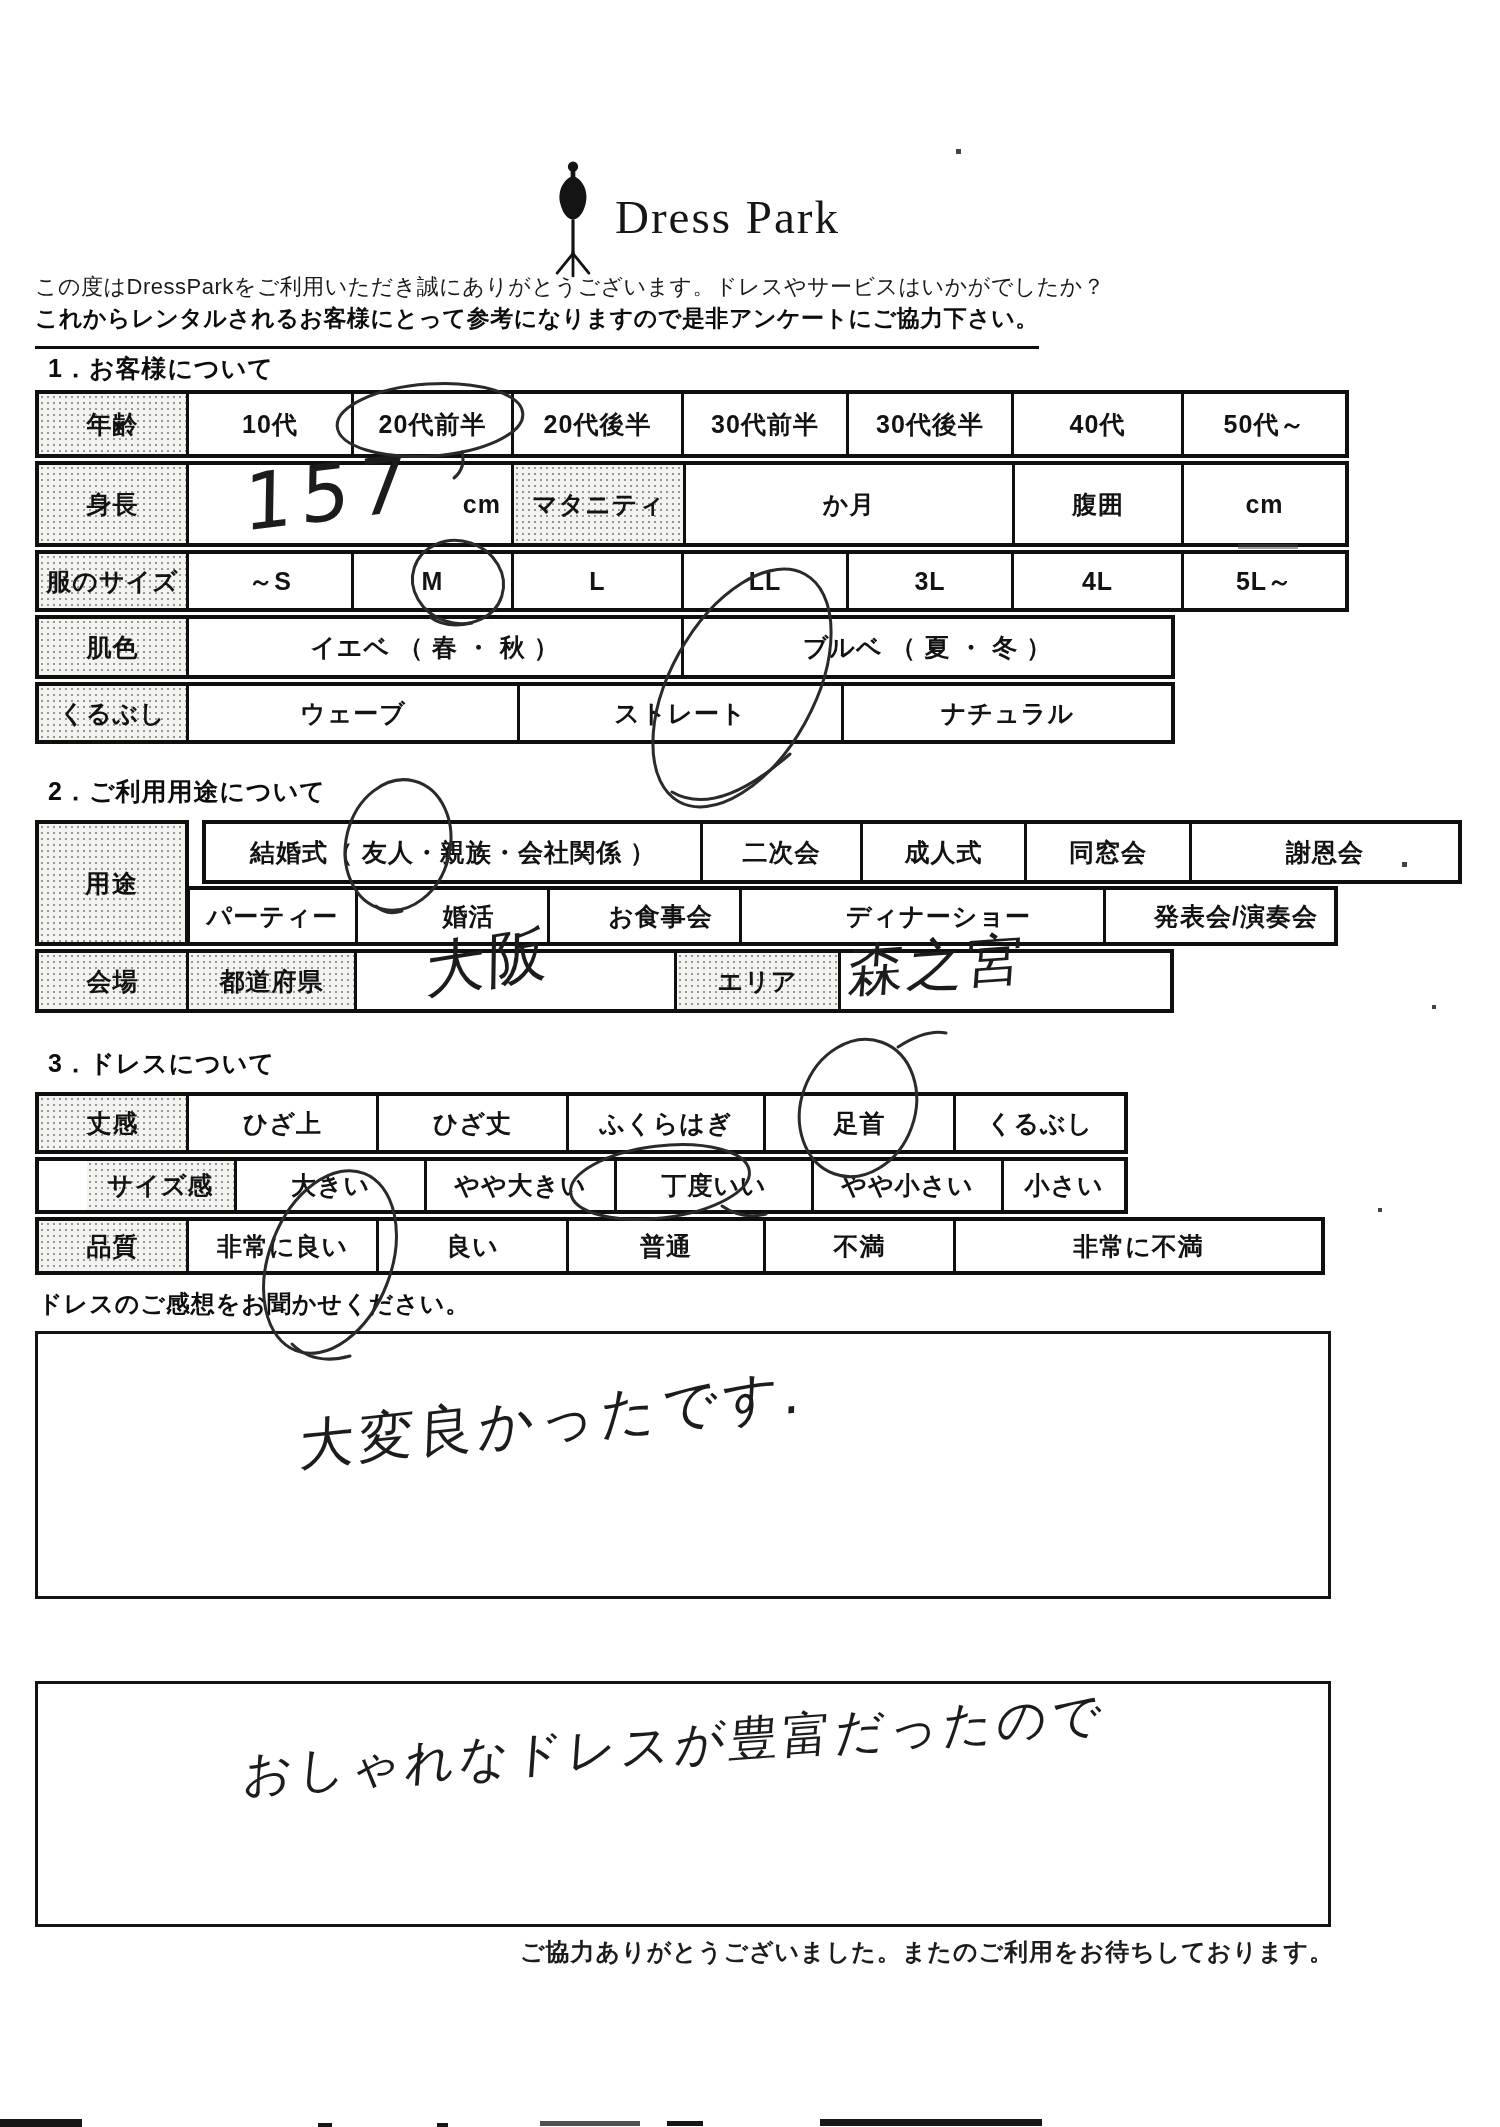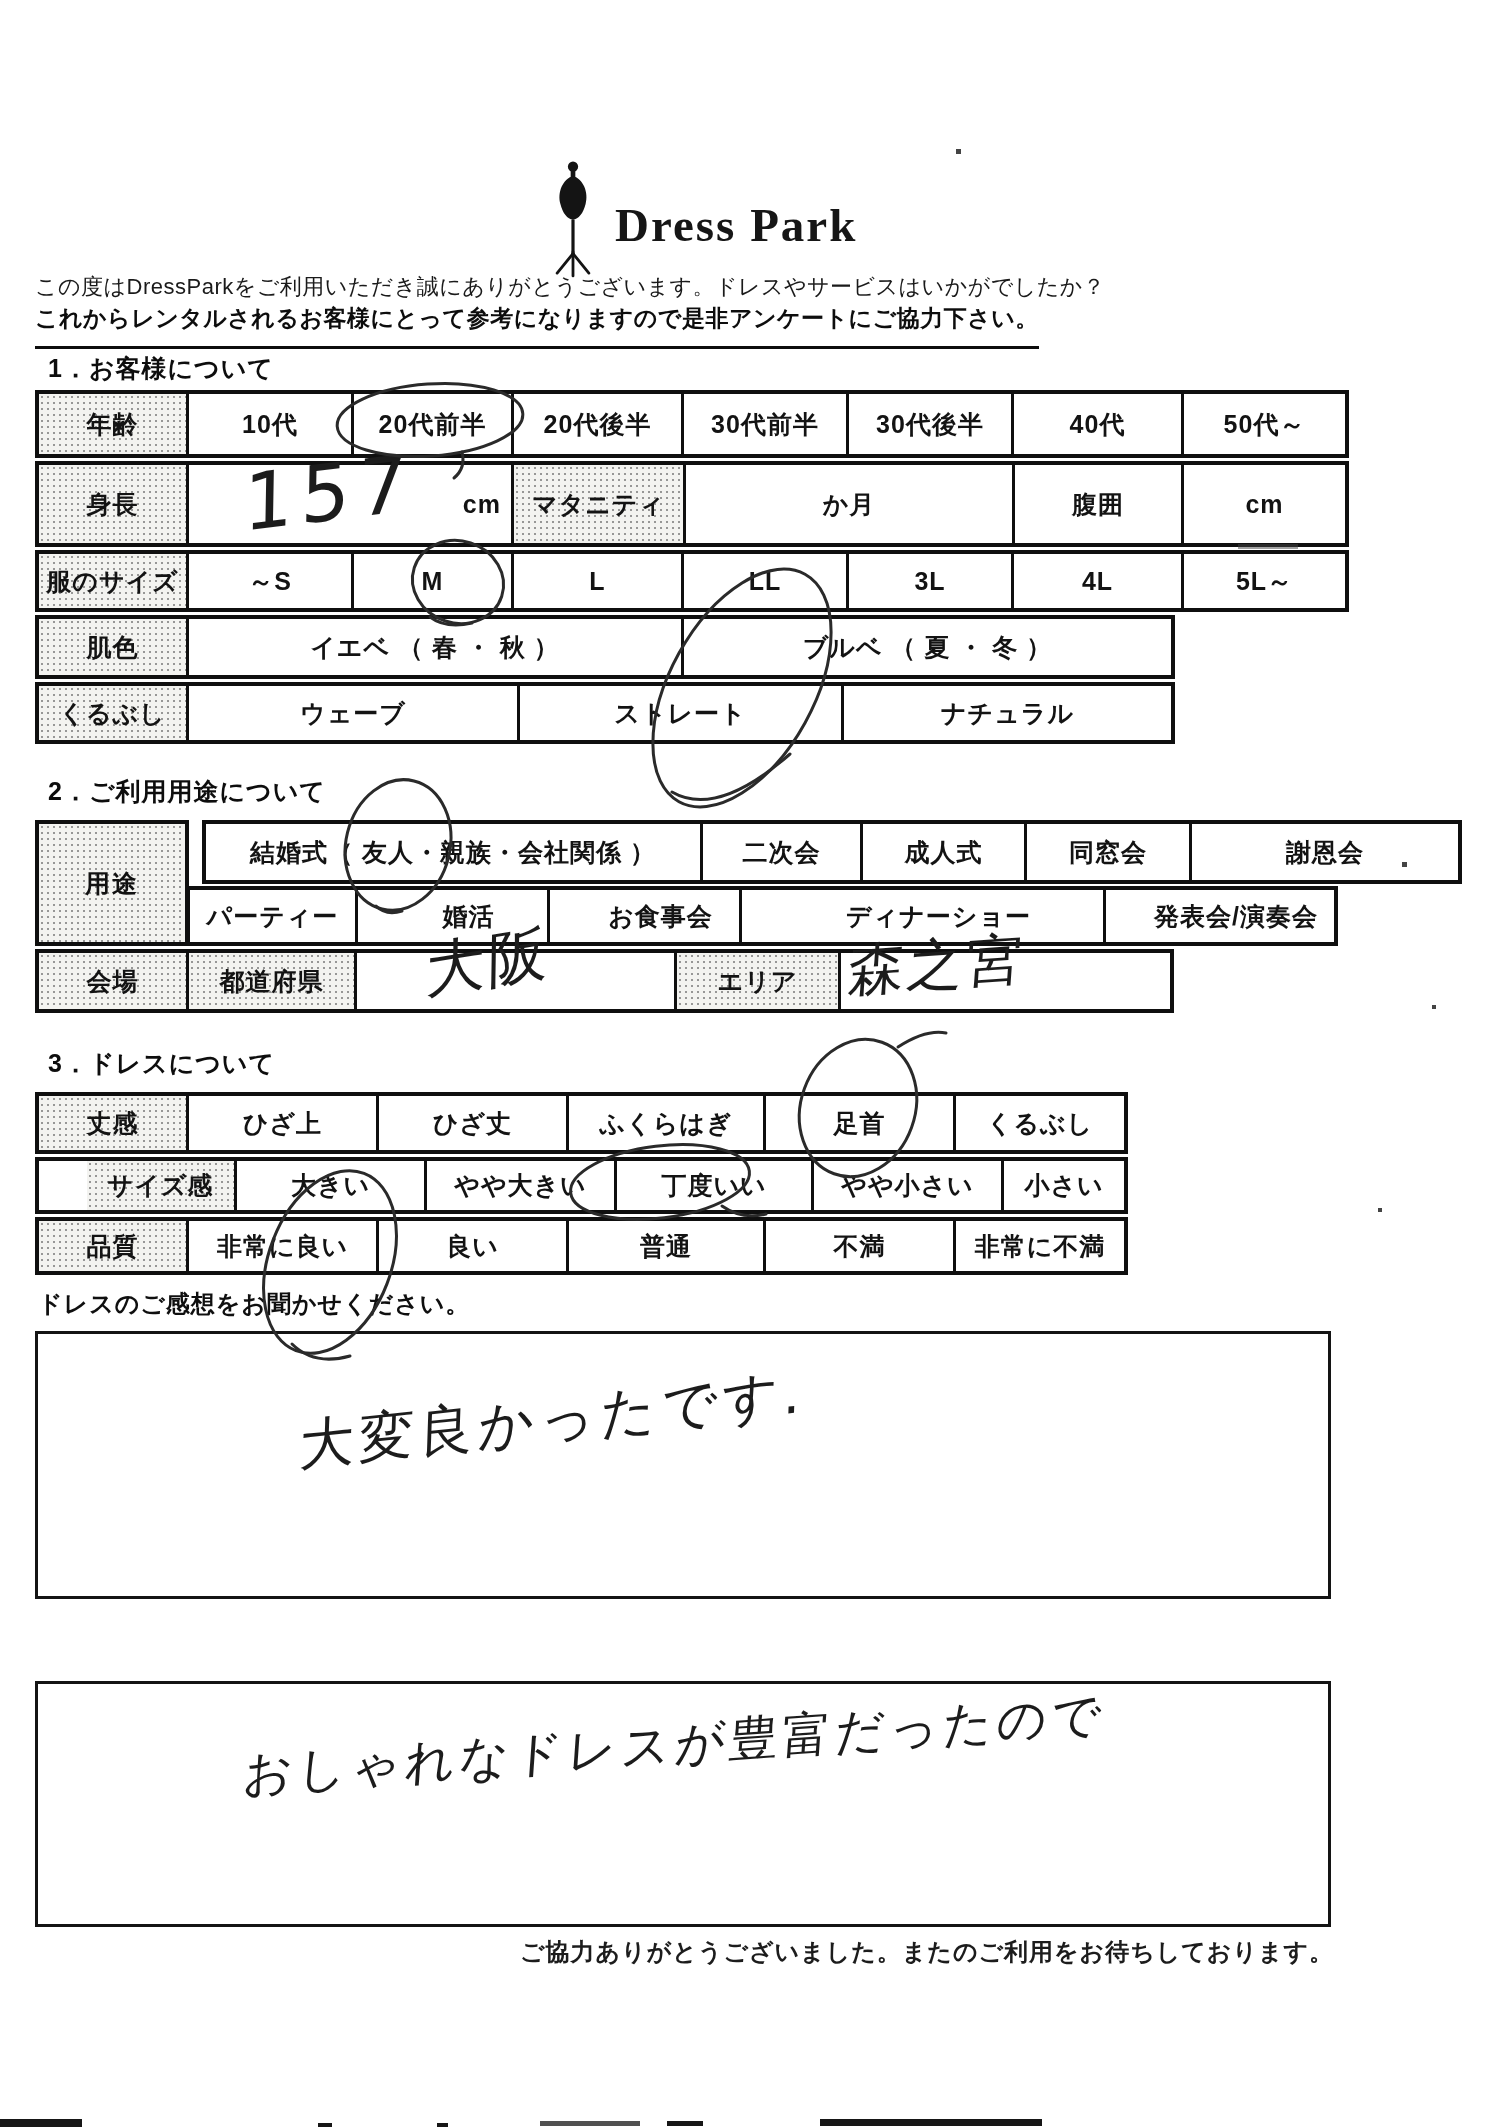--- a/index.html
+++ b/index.html
@@ -2,22 +2,22 @@
 <html><head>
 <meta charset="utf-8">
 <style>
   html,body{margin:0;padding:0;background:#e8e8e8;}
   #page{position:relative;width:1500px;height:2127px;background:#ffffff;overflow:hidden;
         font-family:"Liberation Sans","DejaVu Sans",sans-serif;color:#111;}
 
   
   .logo{position:absolute;left:545px;top:160px;display:flex;align-items:flex-start;}
   .logo svg{display:block;}
-  .logo-text{margin-left:14px;margin-top:38px;font-family:"Liberation Serif","DejaVu Serif",serif;
-             font-weight:700;font-size:47px;letter-spacing:2px;color:#161616;}
+  .logo-text{margin-left:14px;margin-top:30px;font-family:"Liberation Serif","DejaVu Serif",serif;
+             font-weight:400;font-size:47px;letter-spacing:2px;color:#161616;}
 
   
   .intro1{position:absolute;left:35px;top:272px;font-size:22px;letter-spacing:.5px;color:#1a1a1a;}
   .intro2{position:absolute;left:35px;top:303px;font-size:23px;font-weight:700;letter-spacing:.5px;
           color:#0d0d0d;border-bottom:3px solid #0d0d0d;padding-bottom:12px;}
 
   .sec-title{position:absolute;font-size:25px;font-weight:700;color:#0d0d0d;letter-spacing:1px;}
 
   
   .row{position:absolute;display:grid;border:4px solid #0f0f0f;background:#fff;box-sizing:border-box;}
@@ -176,21 +176,21 @@
 
   <div class="row r-d" style="left:35px;top:1157px;width:1093px;height:57px;padding-left:48px;">
     <div class="cell shade">サイズ感</div>
     <div class="cell">大きい</div>
     <div class="cell">やや大きい</div>
     <div class="cell">丁度いい</div>
     <div class="cell">やや小さい</div>
     <div class="cell">小さい</div>
   </div>
 
-  <div class="row r-d" style="left:35px;top:1217px;width:1093px;height:58px;">
+  <div class="row r-d" style="left:35px;top:1217px;width:1290px;height:58px;">
     <div class="cell shade">品質</div>
     <div class="cell">非常に良い</div>
     <div class="cell">良い</div>
     <div class="cell">普通</div>
     <div class="cell">不満</div>
     <div class="cell">非常に不満</div>
   </div>
 
   <div class="prompt" style="left:38px;top:1288px;">ドレスのご感想をお聞かせください。</div>
   <div class="freebox" style="top:1331px;height:268px;"></div>

